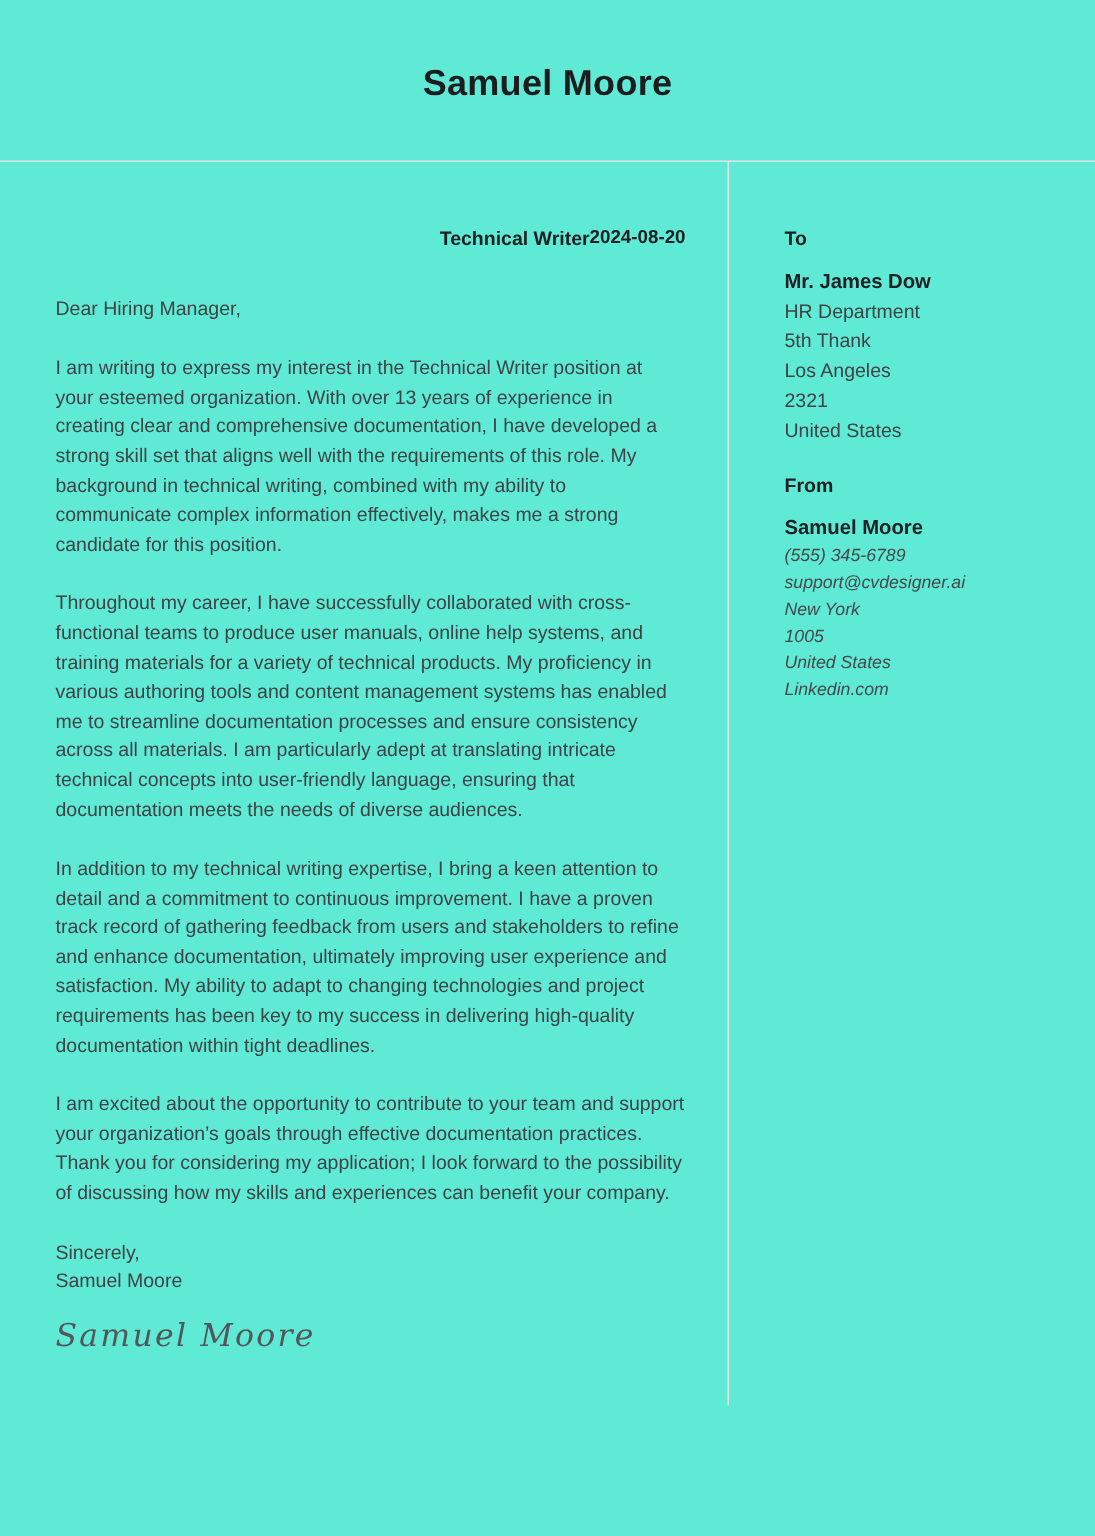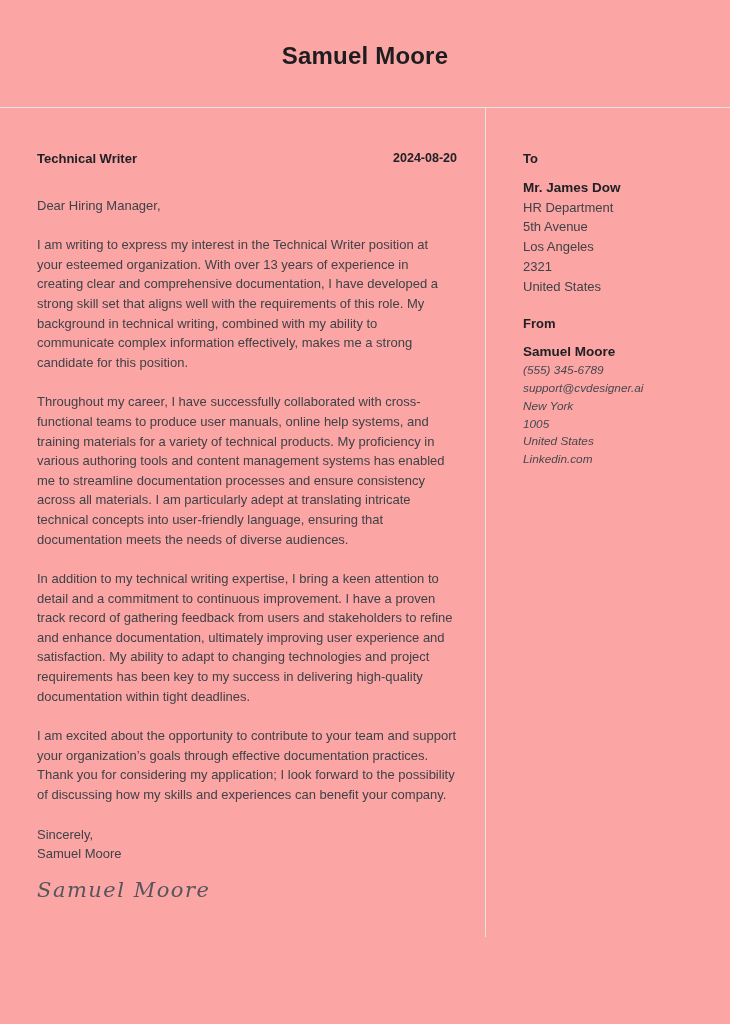--- a/index.html
+++ b/index.html
@@ -4,21 +4,21 @@
 <style>
   html, body {
     margin: 0;
     padding: 0;
     background: #ffffff;
   }
   .page {
     position: relative;
     width: 730px;
     height: 1024px;
-    background: #fca5a5;
+    background: #5eead4;
     font-family: "Liberation Sans", "DejaVu Sans", sans-serif;
     color: #3f4246;
     overflow: hidden;
   }
   .header {
     padding-top: 41px;
   }
   .header h1 {
     margin: 0;
     font-size: 24px;
@@ -53,25 +53,24 @@
   }
   .right-col {
     padding-left: 37px;
     padding-top: 41px;
     width: 200px;
     font-size: 13px;
     line-height: 19.8px;
   }
   .meta-row {
     display: flex;
-    justify-content: space-between;
+    justify-content: flex-end;
     font-weight: 700;
     color: #202124;
     margin-bottom: 27px;
-    gap: 36px;
   }
   .meta-row .date {
     font-size: 12.5px;
   }
   .left-col p {
     margin: 0 0 20px 0;
   }
   .closing-block {
     margin-bottom: 13px;
   }
@@ -141,21 +140,21 @@
     </section>
 
     <div class="v-divider"></div>
 
     <aside class="right-col">
 
       <div class="to-section">
         <div class="section-label">To</div>
         <div class="contact-name">Mr. James Dow</div>
         <div class="addr-line">HR Department</div>
-        <div class="addr-line">5th Avenue</div>
+        <div class="addr-line">5th Thank</div>
         <div class="addr-line">Los Angeles</div>
         <div class="addr-line">2321</div>
         <div class="addr-line">United States</div>
       </div>
 
       <div class="from-section">
         <div class="section-label">From</div>
         <div class="contact-name">Samuel Moore</div>
         <div class="detail-line">(555) 345-6789</div>
         <div class="detail-line">support@cvdesigner.ai</div>

